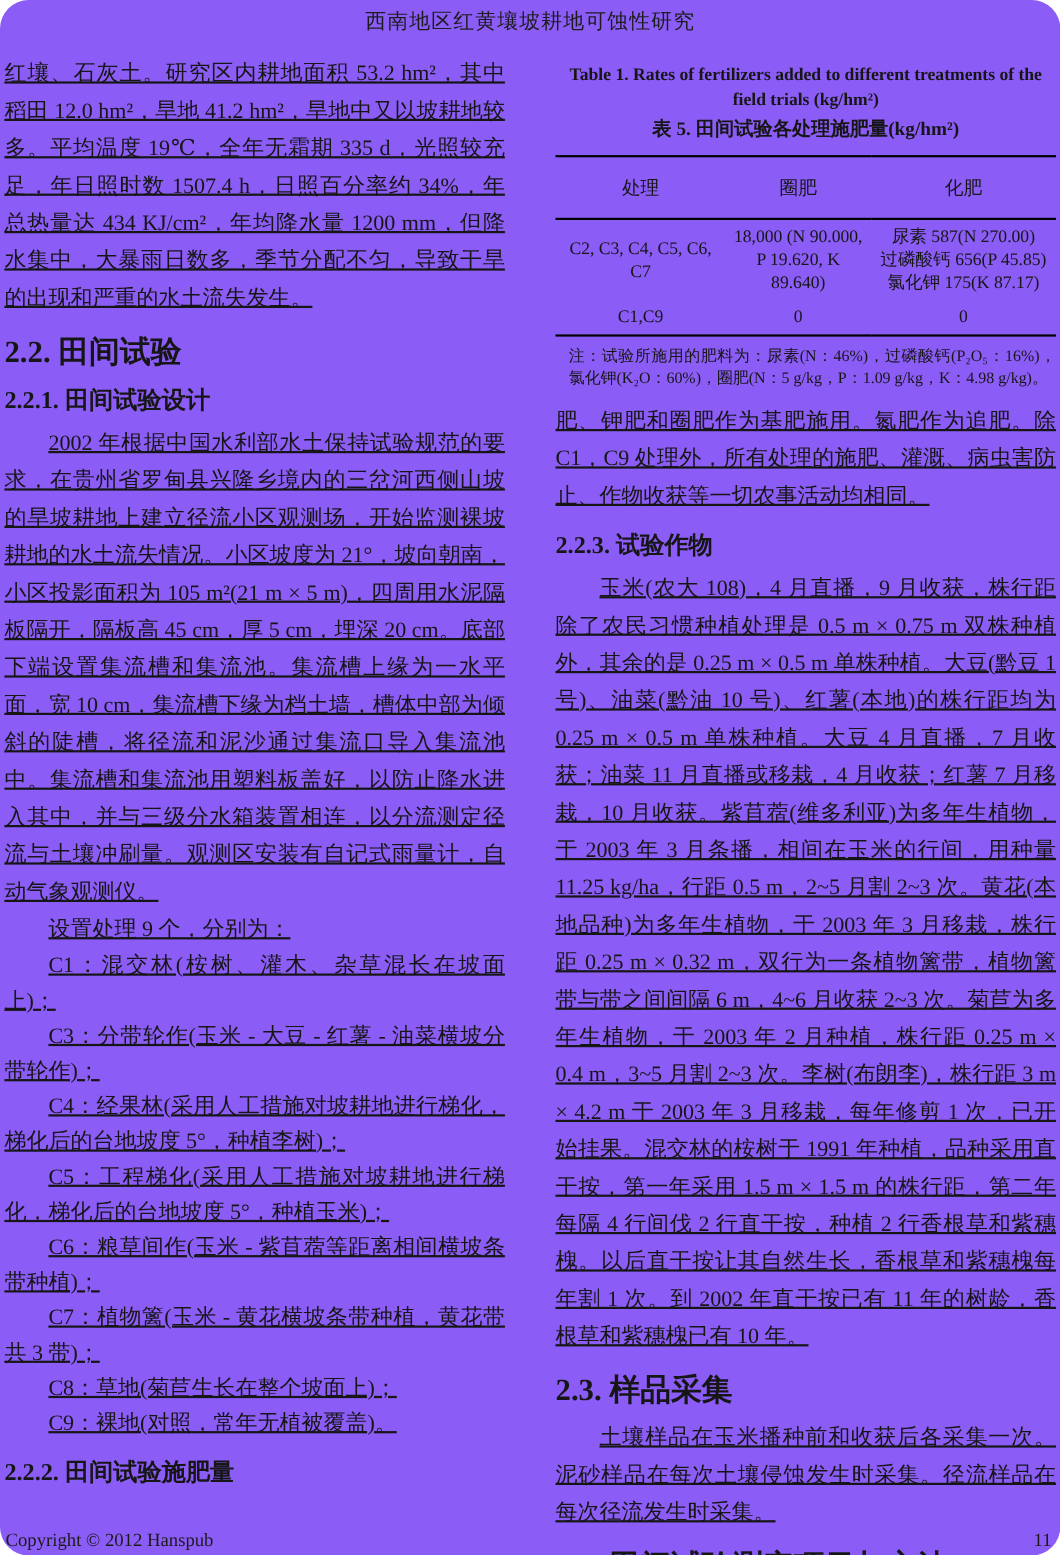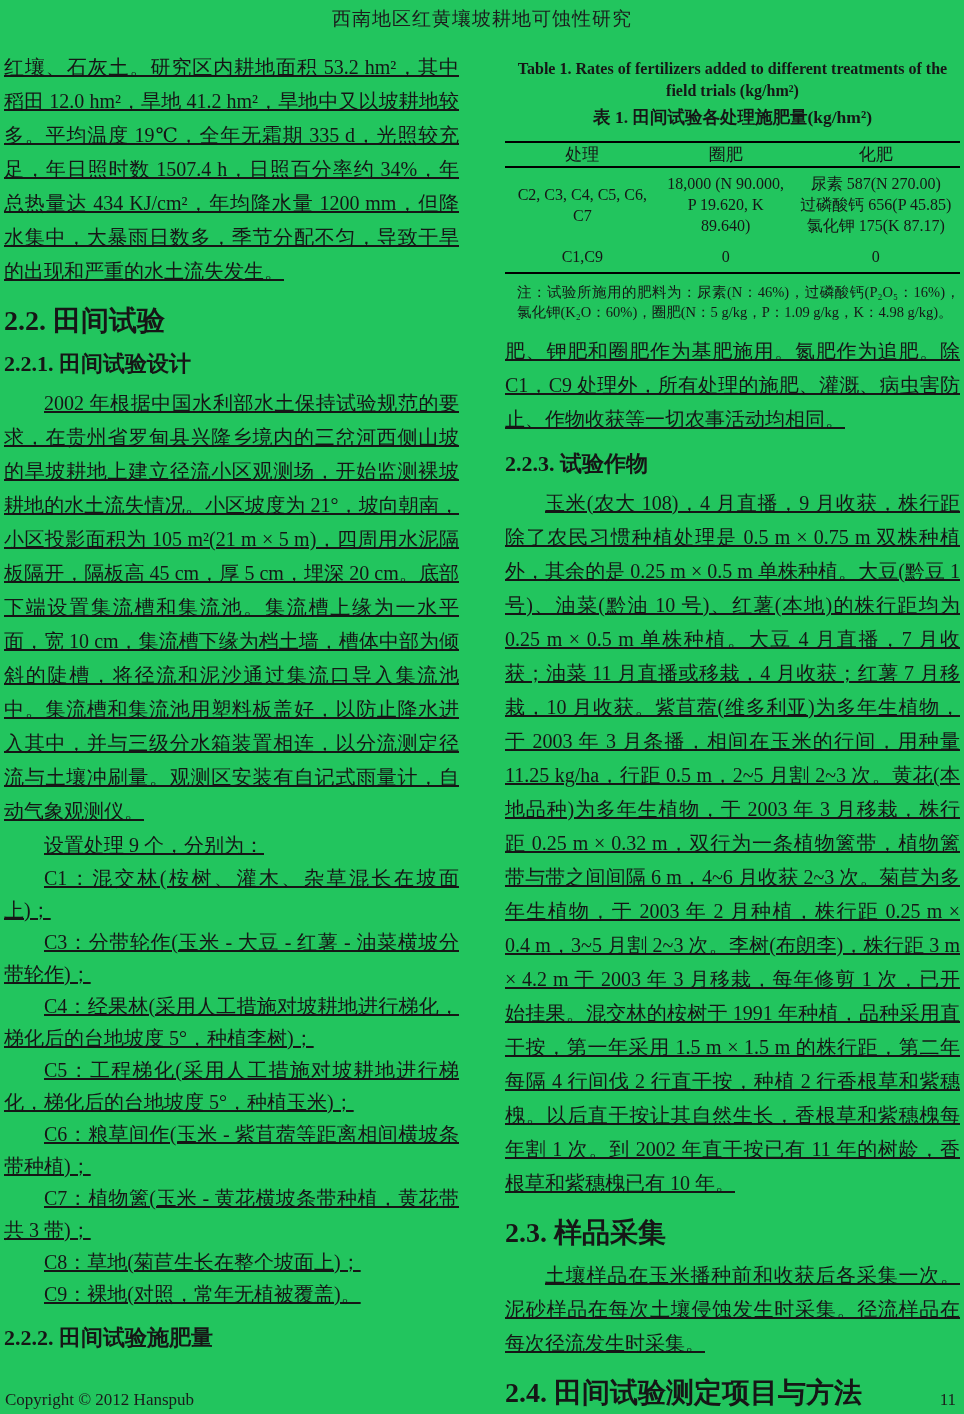--- a/index.html
+++ b/index.html
@@ -1,22 +1,23 @@
 <!DOCTYPE html>
 <html lang="zh"><head>
 <meta charset="utf-8">
 <style>
   html,body { margin:0; padding:0; background:#ffffff; }
   .page {
     position:relative;
     width:964px; height:1414px;
-    background:#22c55e;
+    background:#8b5cf6;
     color:#161616;
     font-family:"Liberation Serif","DejaVu Serif",serif;
     overflow:hidden;
+    border-radius:26px;
   }
   .running-title {
     position:absolute; top:6px; left:0; right:0;
     text-align:center;
     font-size:19px; letter-spacing:1px;
     color:#1c1c1c;
   }
   .columns {
     position:absolute; top:50px; left:4px; right:4px;
     display:flex; gap:46px;
@@ -48,21 +49,21 @@
   table.tbl {
     width:100%;
     border-collapse:collapse;
     border-top:2px solid #000;
     border-bottom:2px solid #000;
     font-size:16px;
   }
   table.tbl th {
     font-weight:normal;
     font-size:17px;
-    padding:0 2px;
+    padding:16px 2px;
     border-bottom:2px solid #000;
     text-align:center;
   }
   table.tbl td {
     padding:5px 2px;
     text-align:center;
     vertical-align:middle;
     line-height:21px;
     white-space:pre-line;
   }
@@ -109,21 +110,21 @@
       <p class="para indent tight">C9：裸地(对照，常年无植被覆盖)。</p>
 
       <h3 class="subsec">2.2.2. 田间试验施肥量</h3>
 
     </div>
 
     <div class="col">
 
       <div class="table-caption">
         <div class="cap-en">Table 1. Rates of fertilizers added to different treatments of the field trials (kg/hm²)</div>
-        <div class="cap-zh">表 1. 田间试验各处理施肥量(kg/hm²)</div>
+        <div class="cap-zh">表 5. 田间试验各处理施肥量(kg/hm²)</div>
       </div>
 
       <table class="tbl">
         <thead>
           <tr>
             <th>处理</th>
             <th>圈肥</th>
             <th>化肥</th>
           </tr>
         </thead>

